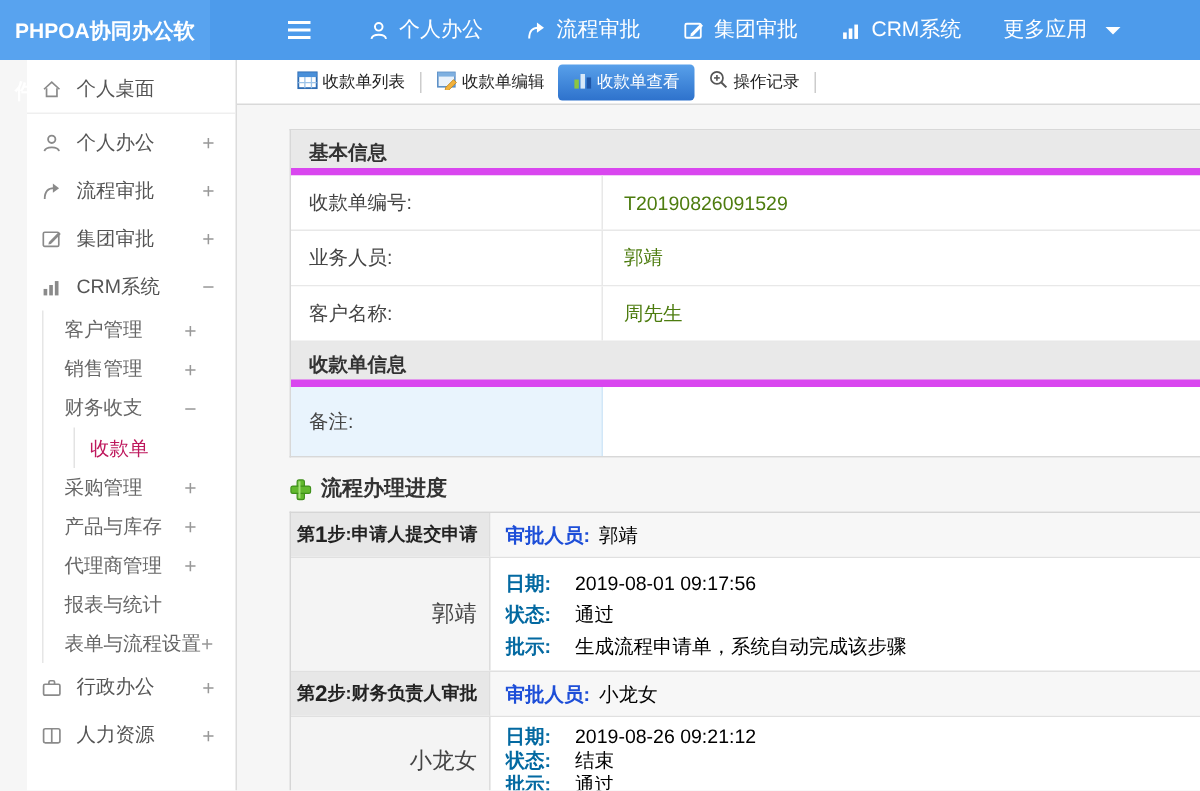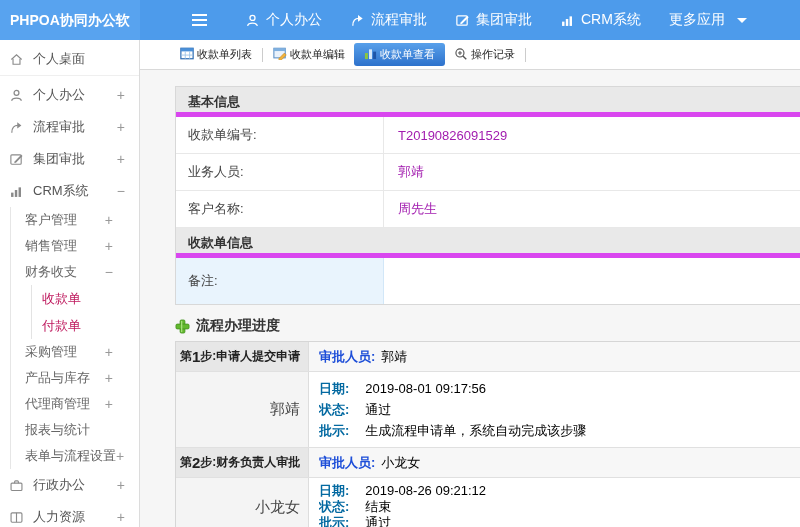--- a/index.html
+++ b/index.html
@@ -13,21 +13,21 @@
   .hamburger { margin-left:52px; display:flex; flex-direction:column; gap:3px; cursor:pointer; }
   .hamburger i { display:block; width:15px; height:2px; background:#fff; }
   .topnav { display:flex; align-items:center; margin-left:38px; }
   .topnav-item { display:flex; align-items:center; gap:6px; font-size:14px;
     margin-right:28px; cursor:pointer; white-space:nowrap; }
   .topnav-item svg { display:block; }
   .caret-down { width:0; height:0; border-left:5px solid transparent; border-right:5px solid transparent;
     border-top:5px solid #fff; margin-left:6px; }
 
   
-  .layout { display:flex; height:487px; }
+  .layout { display:flex; height:487px;padding-left:18px; }
 
   
   .sidebar { width:140px; flex:none; background:#fff; border-right:1px solid #dcdcdc;
     padding-top:3px; color:#555; overflow:hidden; }
   .side-item { display:flex; align-items:center; cursor:pointer; }
   .side-item .sicon { width:16px; height:16px; margin-right:8px; color:#8a8a8a; flex:none; display:flex; align-items:center; }
   .side-item .slabel { font-size:13px; color:#555; white-space:nowrap; }
   .side-item .sexpand { margin-left:auto; color:#999; font-size:14px; }
   .lvl0 { height:32px; padding:0 14px 0 9px; }
   .lvl0.first { height:33px; border-bottom:1px solid #efefef; margin-bottom:3px; }
@@ -51,21 +51,21 @@
   .main { flex:1; padding:16px 0 0 35px; overflow:hidden; }
 
   
   .tbl { background:#fff; border:1px solid #d8d8d8; border-right:none; }
   .thead { height:30px; line-height:30px; background:#e9e9e9; border-bottom:5px solid #d946ef;
     padding-left:12px; font-weight:bold; font-size:13px; color:#333; }
   .trow { display:flex; border-bottom:1px solid #e8e8e8; height:37px; background:#fff; }
   .trow:last-child { border-bottom:none; }
   .tlabel { width:208px; flex:none; display:flex; align-items:center; padding-left:12px;
     color:#444; border-right:1px solid #e8e8e8; }
-  .tvalue { flex:1; display:flex; align-items:center; padding-left:14px; color:#a21caf; }
+  .tvalue { flex:1; display:flex; align-items:center; padding-left:14px; color:#4d7c0f; }
   .trow.note { height:46px; }
   .trow.note .tlabel { background:#e9f4fd; border-right-color:#d2e7f8; }
 
   
   .section-title { display:flex; align-items:center; gap:6px; margin:12px 0 6px 0;
     font-size:14px; font-weight:bold; color:#333; }
   .section-title svg { display:block; }
 
   
   .ptable { background:#fff; border:1px solid #d6d6d6; border-right:none; }
@@ -206,23 +206,20 @@
         <span class="sexpand">+</span>
       </div>
       <div class="side-item lvl1">
         <span class="slabel">财务收支</span>
         <span class="sexpand">−</span>
       </div>
       <div class="submenu2">
         <div class="side-item lvl2">
           <span class="slabel">收款单</span>
         </div>
-        <div class="side-item lvl2">
-          <span class="slabel">付款单</span>
-        </div>
       </div>
       <div class="side-item lvl1">
         <span class="slabel">采购管理</span>
         <span class="sexpand">+</span>
       </div>
       <div class="side-item lvl1">
         <span class="slabel">产品与库存</span>
         <span class="sexpand">+</span>
       </div>
       <div class="side-item lvl1">

